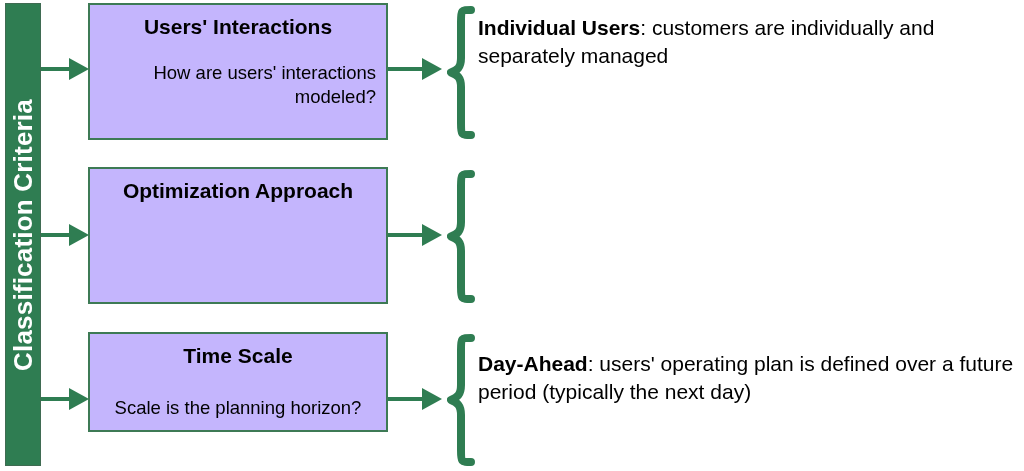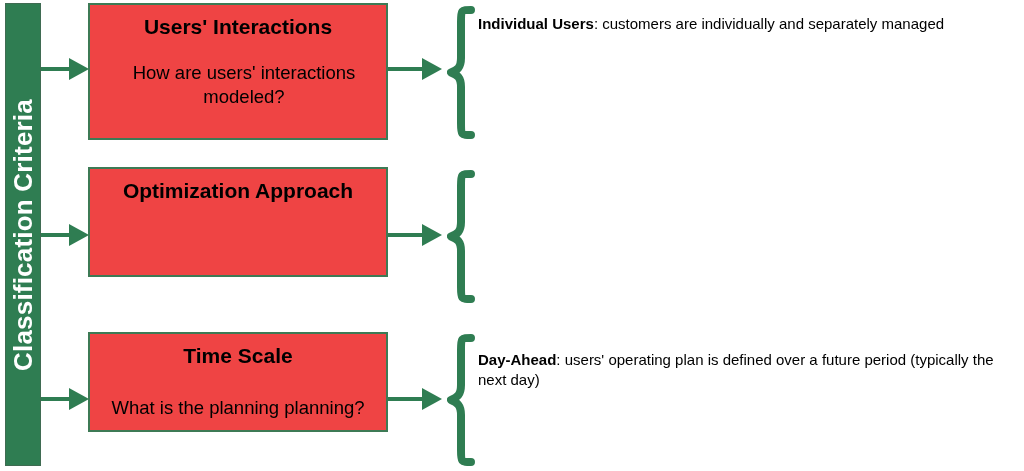--- a/index.html
+++ b/index.html
@@ -42,44 +42,44 @@
     font-size: 26px;
     font-weight: bold;
     letter-spacing: 0.2px;
   }
 
   
   .crit-box {
     position: absolute;
     left: 88px;
     width: 300px;
-    background: #ef4444;
+    background: #c4b5fd;
     border: 2px solid #3d7a55;
     box-sizing: border-box;
     padding: 6px 10px 8px 10px;
   }
   .crit-box.b1 { top: 3px;   height: 137px; }
-  .crit-box.b2 { top: 167px; height: 110px; }
+  .crit-box.b2 { top: 167px; height: 137px; }
   .crit-box.b3 { top: 332px; height: 100px; }
 
   .crit-title {
     text-align: center;
     font-size: 21px;
     font-weight: bold;
     color: #000000;
     margin: 4px 0 0 0;
     line-height: 1.15;
   }
   .crit-question {
     font-size: 18.5px;
     color: #000000;
     line-height: 1.3;
     margin-top: 22px;
   }
-  .crit-box.b1 .crit-question { margin-top: 22px; text-align: center; padding-left: 12px; }
+  .crit-box.b1 .crit-question { margin-top: 22px; text-align: right; padding-left: 12px; }
   .crit-box.b2 .crit-question { margin-top: 22px; text-align: left; padding-left: 26px; }
   .crit-box.b3 .crit-question { margin-top: 28px; text-align: center; padding-left: 0; }
 
   
   .arrow {
     position: absolute;
     height: 22px;
     pointer-events: none;
   }
   .arrow .shaft {
@@ -129,21 +129,21 @@
   .def-group {
     position: absolute;
     left: 478px;
     width: 540px;
   }
   .def-group.r1 { top: 14px; }
   .def-group.r2 { top: 178px; }
   .def-group.r3 { top: 342px; margin-top: 8px; }
 
   .def-item {
-    font-size: 15px;
+    font-size: 21px;
     color: #000000;
     line-height: 1.32;
     margin-bottom: 16px;
   }
   .def-item:last-child { margin-bottom: 0; }
   .def-term { font-weight: bold; }
   .def-desc { font-weight: normal; }
 </style>
 </head>
 <body>
@@ -185,21 +185,21 @@
     <div class="crit-title">Users' Interactions</div>
     <div class="crit-question">How are users' interactions modeled?</div>
   </div>
 
   <div class="crit-box b2">
     <div class="crit-title">Optimization Approach</div>
   </div>
 
   <div class="crit-box b3">
     <div class="crit-title">Time Scale</div>
-    <div class="crit-question">What is the planning planning?</div>
+    <div class="crit-question">Scale is the planning horizon?</div>
   </div>
 
   <div class="brace r1">
     <svg viewBox="0 0 28 133" preserveAspectRatio="none" aria-hidden="true">
       <path d="M24 4 C14 4 14 4 14 16 L14 52 C14 62 10 64 4 66.5 C10 69 14 71 14 81 L14 117 C14 129 14 129 24 129" fill="none" stroke="#2F7D52" stroke-width="8" stroke-linecap="round" stroke-linejoin="round"></path>
     </svg>
   </div>
 
   <div class="brace r2">
     <svg viewBox="0 0 28 133" preserveAspectRatio="none" aria-hidden="true">

